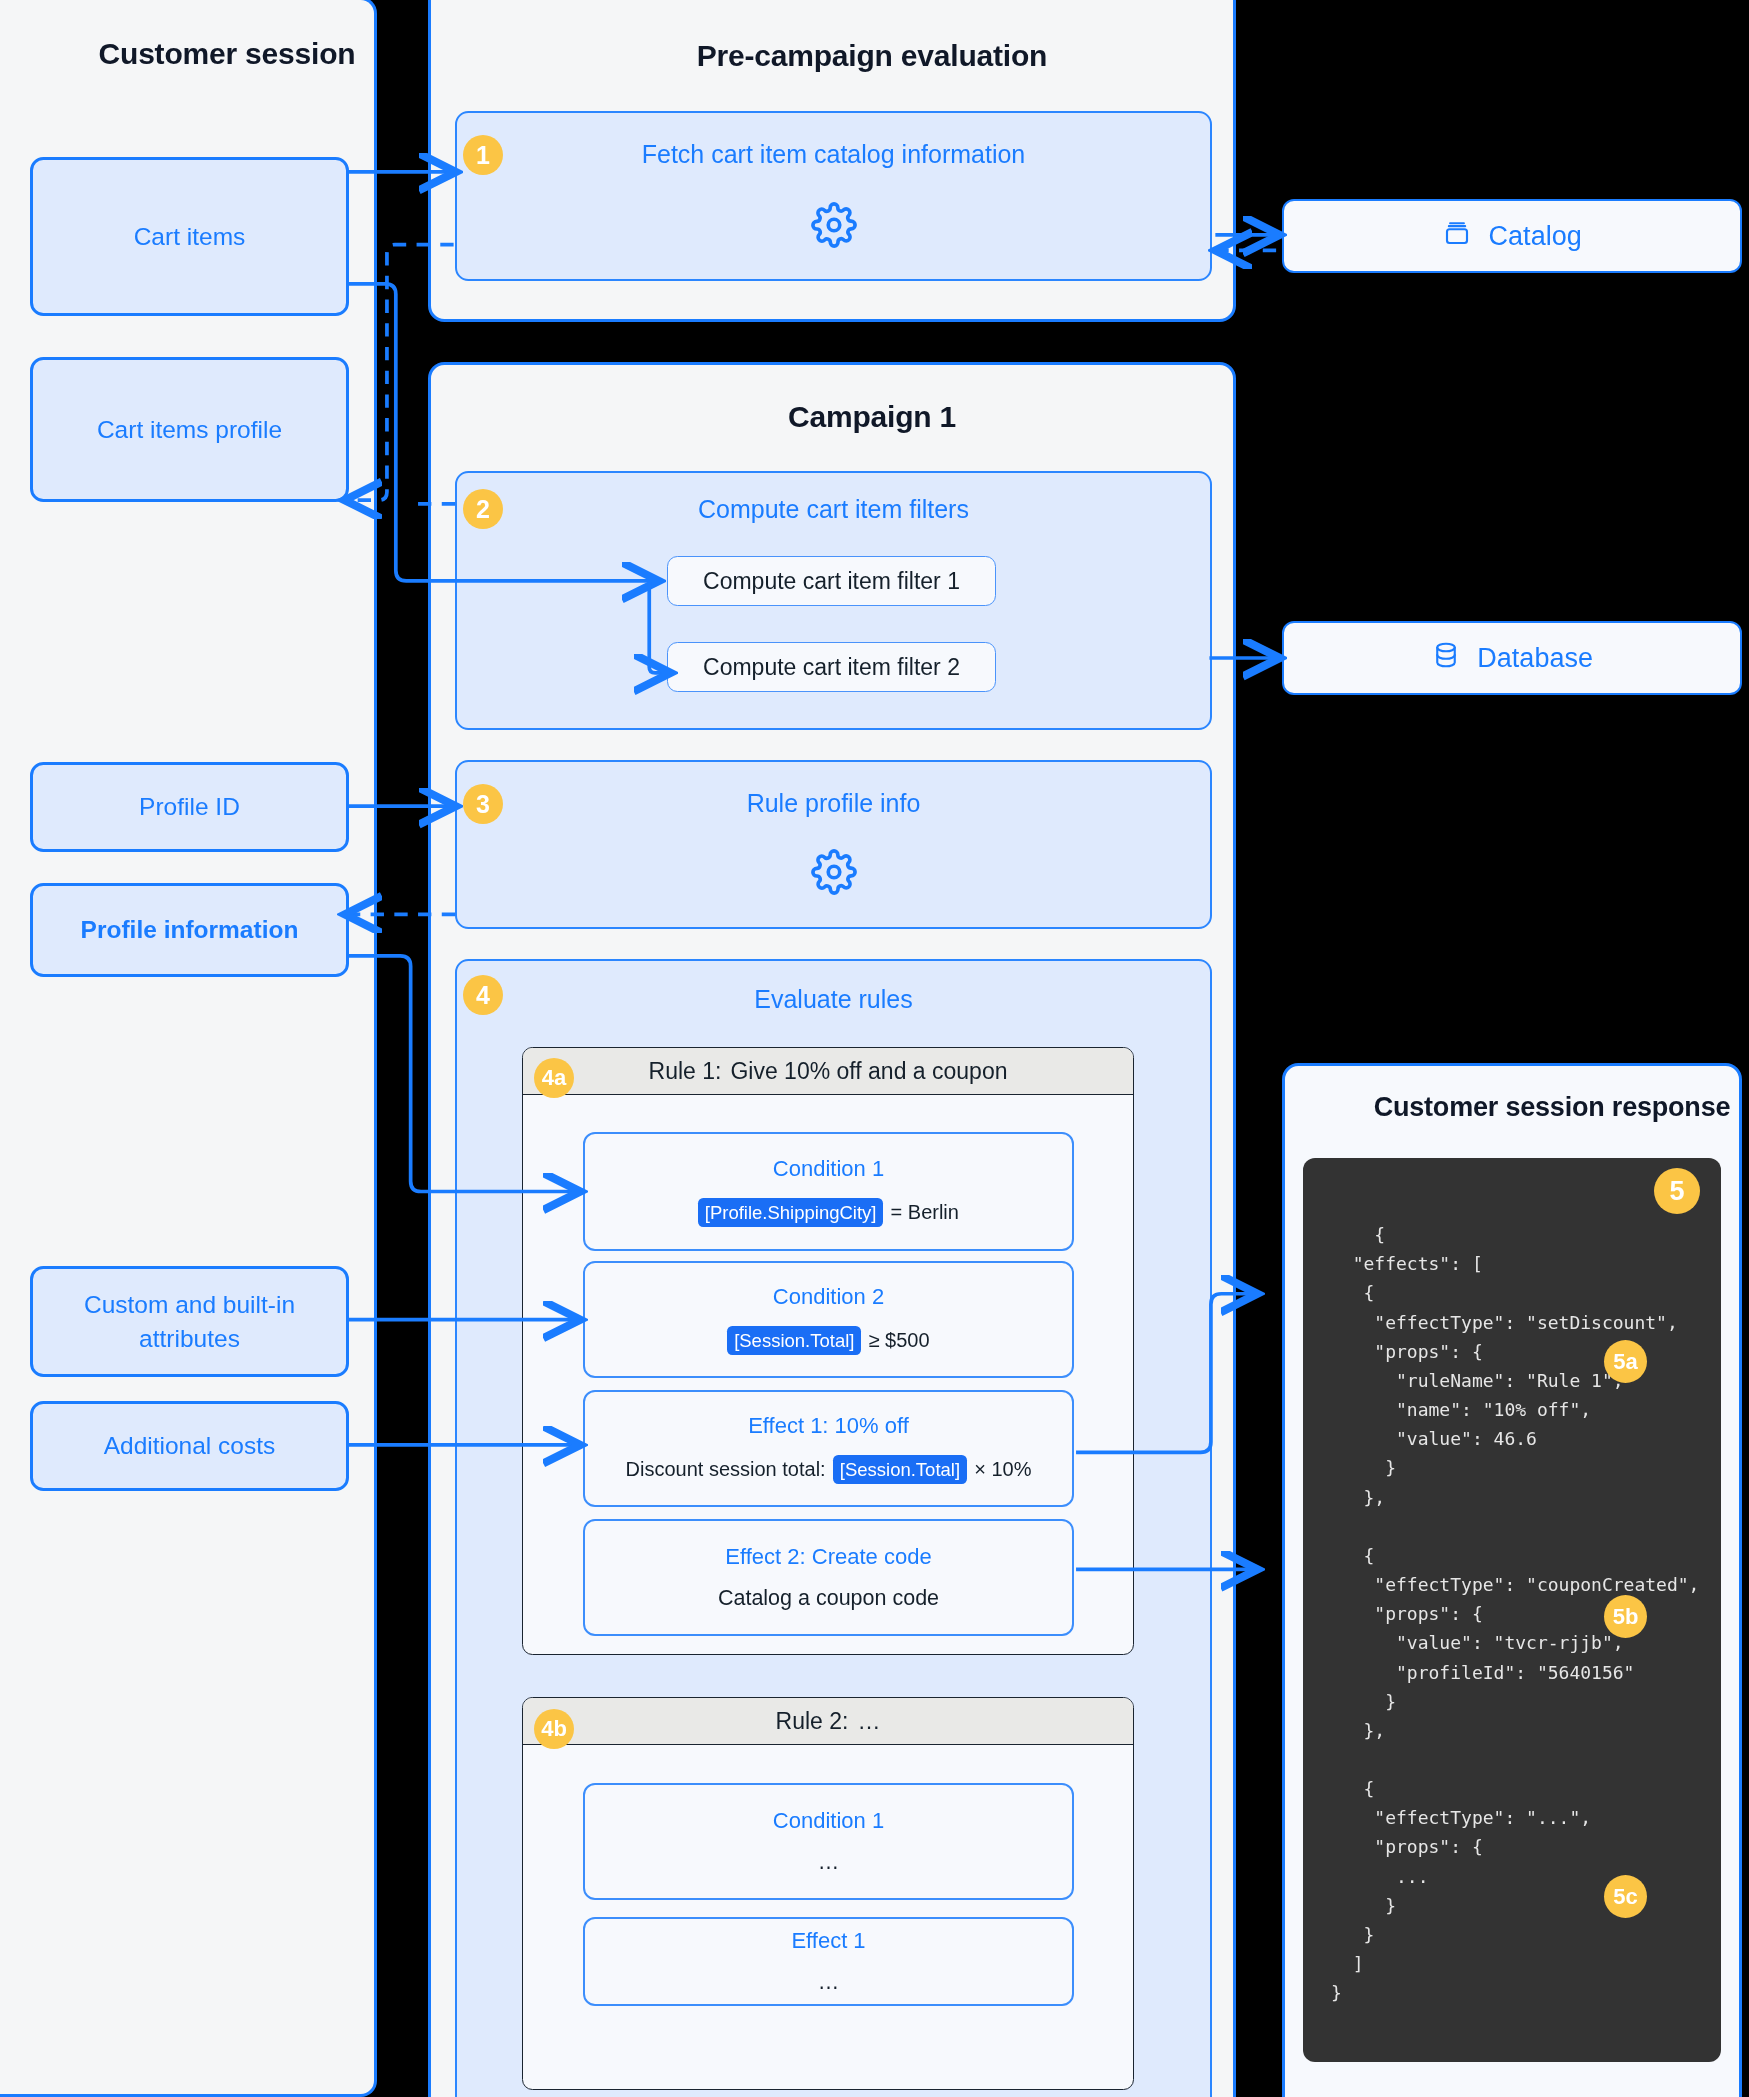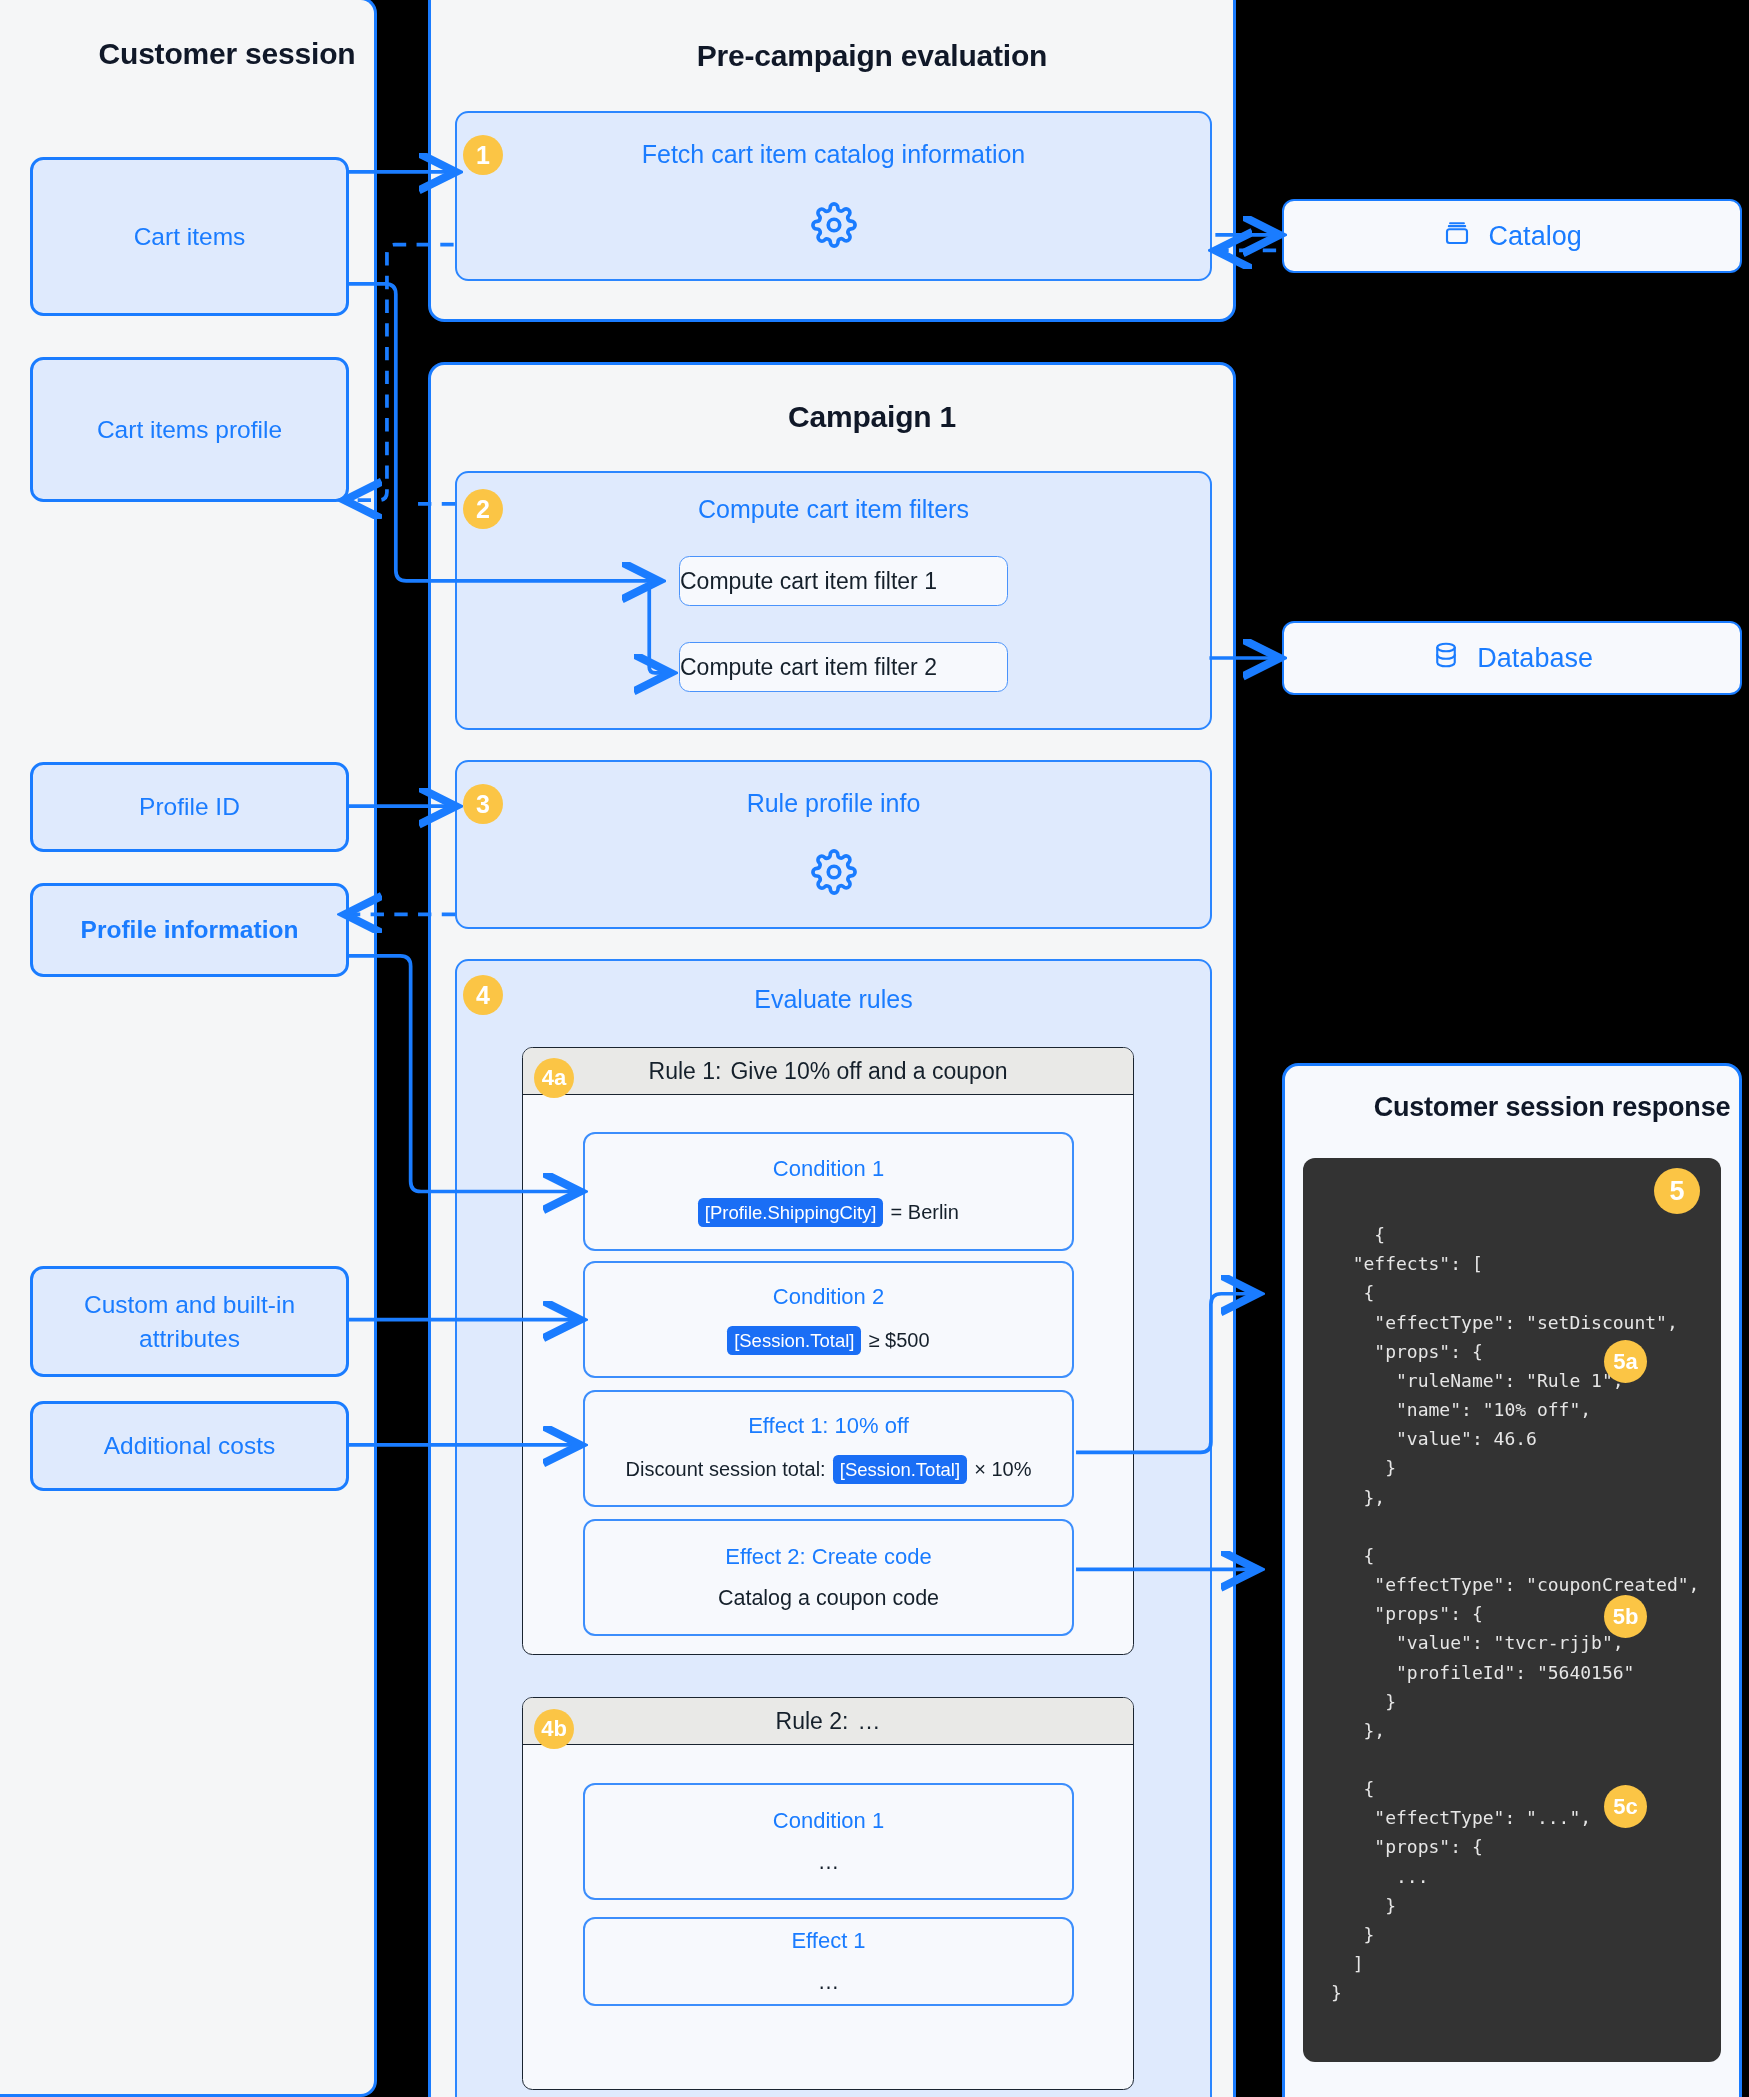--- a/index.html
+++ b/index.html
@@ -50,22 +50,22 @@
 
   .tag{
     background:#1a6ef5;color:#fff;border-radius:5.2px;
     padding:3px 6.7px;font-size:18.5px;line-height:1.25;display:inline-block;
   }
 
   
   .pill{
     position:absolute;background:#f7f9fd;border:1.5px solid #4a93fb;
     border-radius:10.4px;box-sizing:border-box;
-    display:flex;align-items:center;
-    color:#15202b;font-size:23px;margin-left:12px;
+    display:flex;align-items:center;justify-content:center;
+    color:#15202b;font-size:23px;
   }
 
   
   .rule{
     position:absolute;border:1.5px solid #1a2430;border-radius:10.4px;
     background:#f7f9fd;box-sizing:border-box;overflow:hidden;
   }
   .rule-head{
     height:46px;background:#e9e9e7;border-bottom:1.5px solid #1a2430;
     display:flex;align-items:center;justify-content:center;
@@ -338,18 +338,18 @@
   </div>
   <div class="badge n" style="left:1654px;top:1168px;width:46px;height:46px;font-size:27px;">
       <span>5</span>
     </div>
   <div class="badge s" style="left:1604px;top:1340px;width:43px;height:43px;">
       <span>5a</span>
     </div>
   <div class="badge s" style="left:1604px;top:1595px;width:43px;height:43px;">
       <span>5b</span>
     </div>
-  <div class="badge s" style="left:1604px;top:1785px;width:43px;height:43px;text-align:center;">
+  <div class="badge s" style="left:1604px;top:1875px;width:43px;height:43px;text-align:center;">
       <span>5c</span>
     </div>
 
 </div>
 
 
 </body></html>

